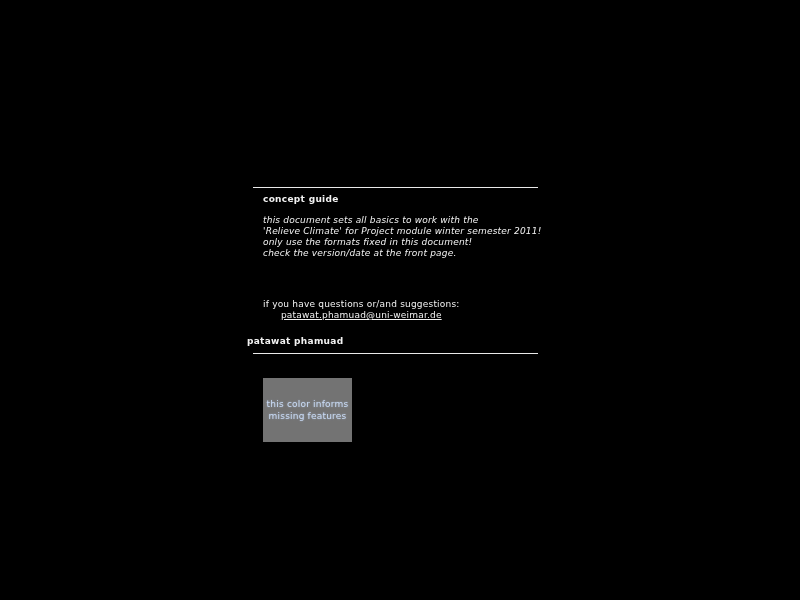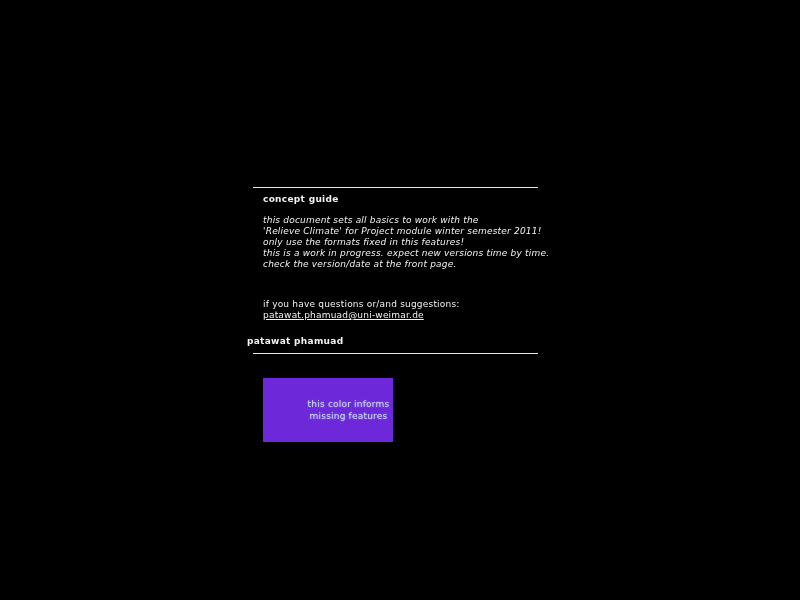--- a/index.html
+++ b/index.html
@@ -42,20 +42,21 @@
     letter-spacing: 0.2px;
     font-style: italic;
   }
   .contact {
     position: absolute;
     left: 263px;
     top: 299px;
     font-size: 9px;
     line-height: 11px;
     letter-spacing: 0.2px;
+    text-align: center;
   }
   .contact a {
     color: #f2f2f2;
     text-decoration: underline;
   }
   .author {
     position: absolute;
     left: 247px;
     top: 336px;
     font-size: 9px;
@@ -95,35 +96,34 @@
 
 <div class="page">
 
   <div class="rule top"></div>
 
   <div class="doc-title">concept guide</div>
 
   <div class="paragraph">
     <div>this document sets all basics to work with the</div>
     <div>'Relieve Climate' for Project module winter semester 2011!</div>
-    <div>only use the formats fixed in this features!</div>
-    <div>this is a work in progress. expect new versions time by time.</div>
+    <div>only use the formats fixed in this document!</div>
     <div>check the version/date at the front page.</div>
   </div>
 
   <div class="contact">
     <div>if you have questions or/and suggestions:</div>
     <a href="#">patawat.phamuad@uni-weimar.de</a>
   </div>
 
   <div class="author">patawat phamuad</div>
 
   <div class="rule bottom"></div>
 
-  <div class="legend-box" style="background: #6d28d9; color: rgb(201, 219, 246); padding-left: 41px;">
+  <div class="legend-box" style="background: #737373; color: rgb(201, 219, 246);">
     <div>this color informs</div>
     <div>missing features</div>
   </div>
 
   <div class="footer">
     <div>suggestions</div>
     <div>2</div>
   </div>
 
 </div>

